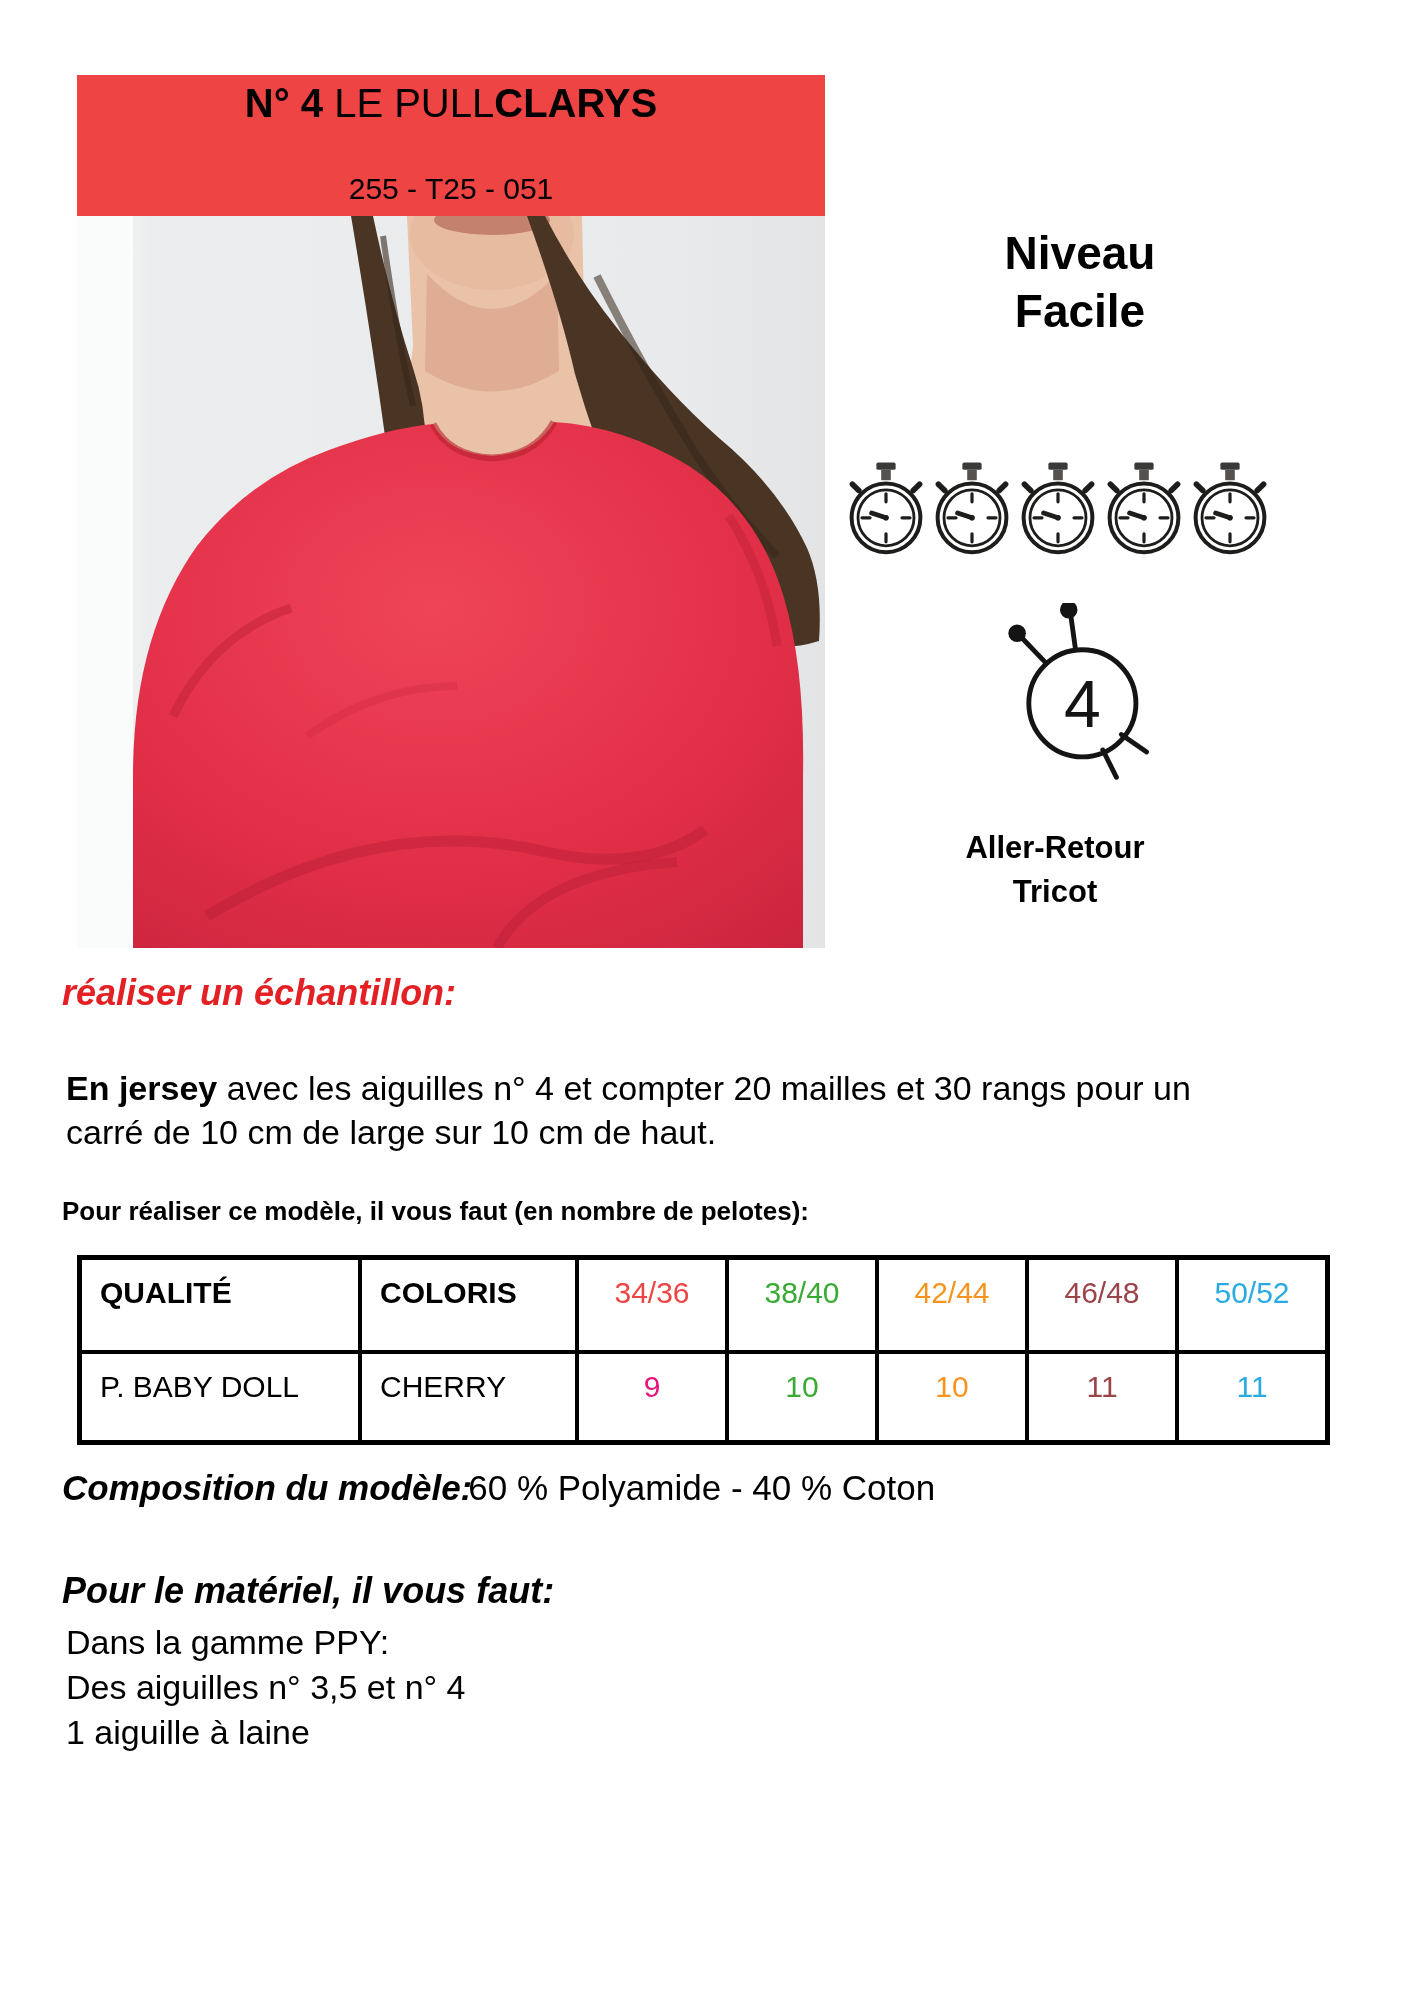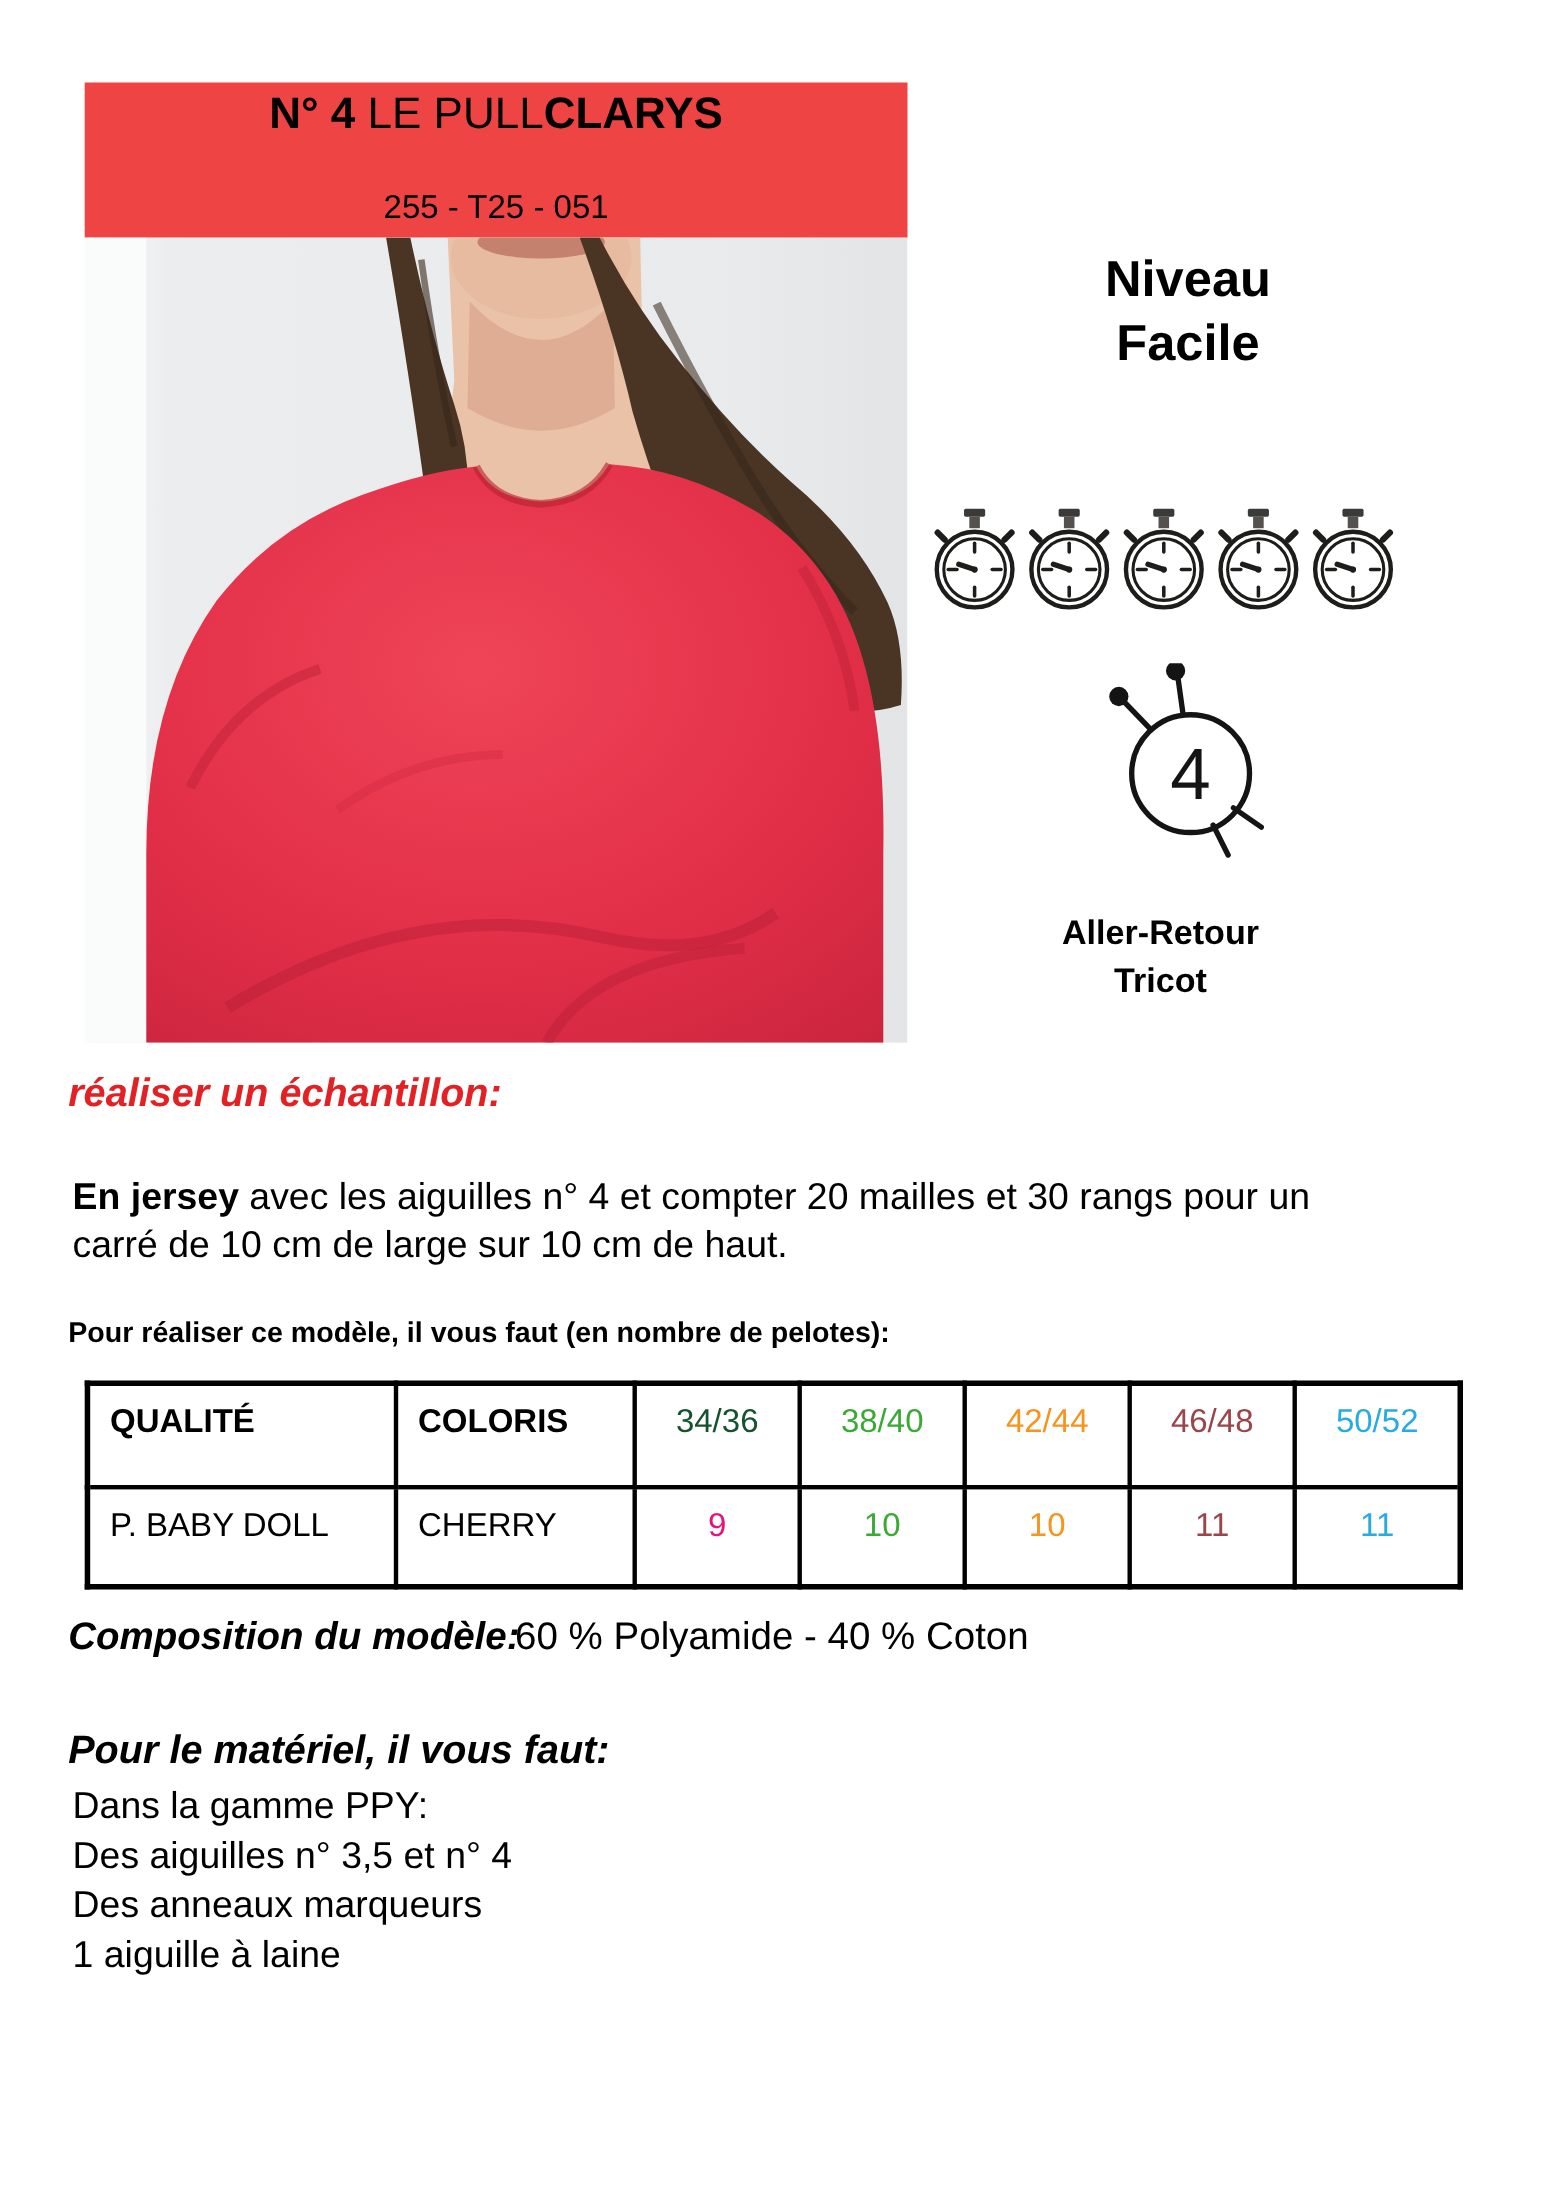--- a/index.html
+++ b/index.html
@@ -218,21 +218,21 @@
     <div>carré de 10 cm de large sur 10 cm de haut.</div>
   </div>
 
   <div class="abs req-heading">Pour réaliser ce modèle, il vous faut (en nombre de pelotes):</div>
 
   <table class="abs pel-table">
     <tbody>
         <tr class="head">
       <td class="c0"><span style="color: rgb(0, 0, 0);">QUALITÉ</span></td>
       <td class="c1"><span style="color: rgb(0, 0, 0);">COLORIS</span></td>
-      <td class="sz"><span style="color: #14532d;">34/36</span></td>
+      <td class="sz"><span style="color: #ef4444;">34/36</span></td>
       <td class="sz"><span style="color: rgb(58, 170, 53);">38/40</span></td>
       <td class="sz"><span style="color: rgb(247, 148, 29);">42/44</span></td>
       <td class="sz"><span style="color: rgb(155, 68, 73);">46/48</span></td>
       <td class="sz"><span style="color: rgb(41, 171, 226);">50/52</span></td>
     </tr>
     <tr class="data">
       <td class="c0"><span style="color: rgb(0, 0, 0);">P. BABY DOLL</span></td>
       <td class="c1"><span style="color: rgb(0, 0, 0);">CHERRY</span></td>
       <td class="sz"><span style="color: rgb(230, 18, 125);">9</span></td>
       <td class="sz"><span style="color: rgb(58, 170, 53);">10</span></td>
@@ -242,17 +242,16 @@
     </tr>
   </tbody>
     </table>
 
   <div class="abs compo"><span class="h">Composition du modèle:</span><span class="v">60 % Polyamide - 40 % Coton</span></div>
 
   <div class="abs mat-heading">Pour le matériel, il vous faut:</div>
   <div class="abs mat-list">
     <div>Dans la gamme PPY:</div>
     <div>Des aiguilles n° 3,5 et n° 4</div>
-    <div>Des anneaux marqueurs</div>
     <div>1 aiguille à laine</div>
   </div>
 
 </div>
 
 </body></html>

